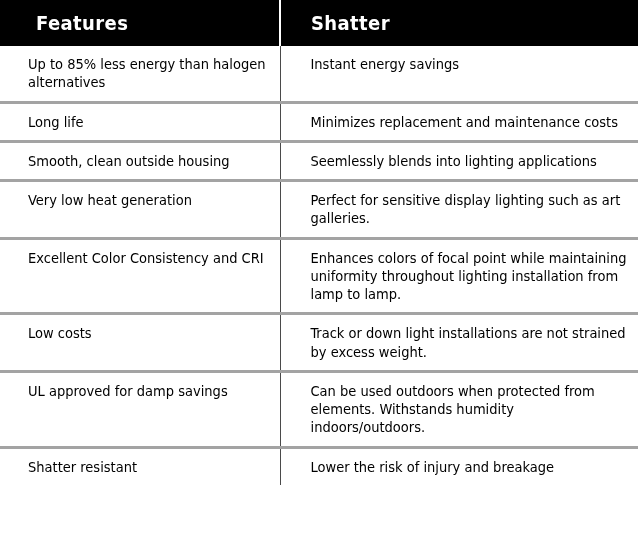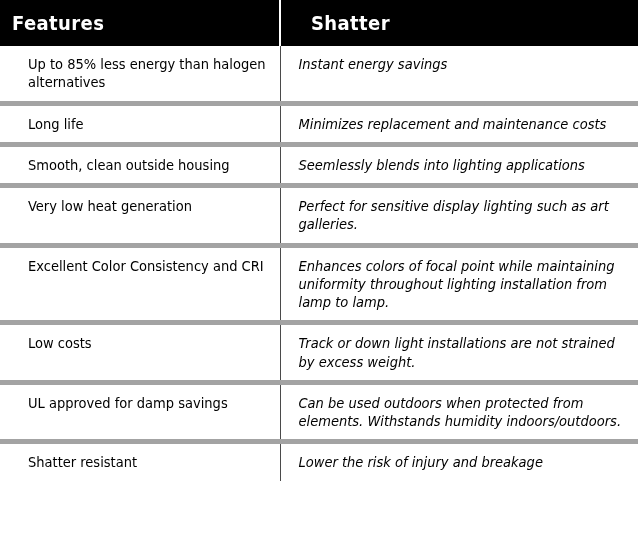--- a/index.html
+++ b/index.html
@@ -28,43 +28,42 @@
   table.features-table col.col-features { width: 280px; }
   table.features-table col.col-benefits { width: 358px; }
 
   thead th {
     background: #000000;
     color: #ffffff;
     text-align: left;
     font-size: 20px;
     font-weight: bold;
     letter-spacing: 0.4px;
-    padding: 8px 0 8px 12px;
+    padding: 8px 0 8px 36px;
     height: 30px;
     vertical-align: middle;
     border: none;
   }
   thead th.benefits-head {
     padding-left: 30px;
     border-left: 2px solid #ffffff;
   }
 
   tbody td {
     font-size: 14.5px;
     line-height: 1.26;
     vertical-align: top;
     padding: 9px 12px 9px 28px;
-    border-bottom: 5px solid #a3a3a3;
+    border-bottom: 3px solid #a3a3a3;
     border-right: none;
   }
   tbody td.benefits-cell {
-    padding-left: 18px;
+    padding-left: 30px;
     padding-right: 10px;
     border-left: 1.5px solid #4a4a4a;
-    font-style: italic;
   }
   tbody tr:last-child td {
     border-bottom: none;
   }
 </style>
 </head>
 <body>
 
 <div class="sheet">
   <table class="features-table">

